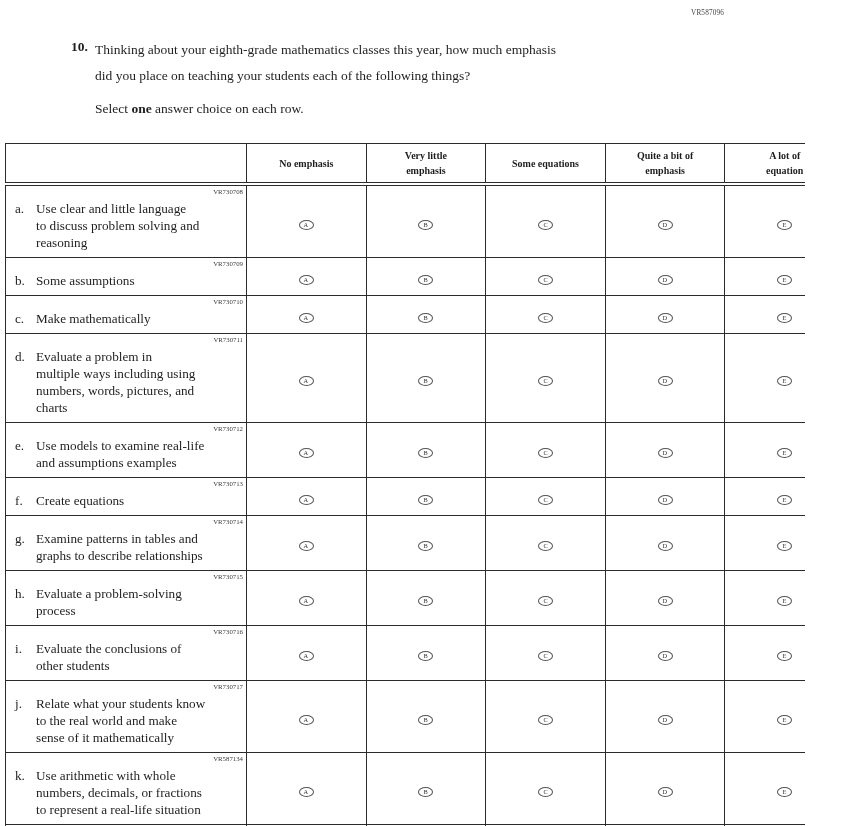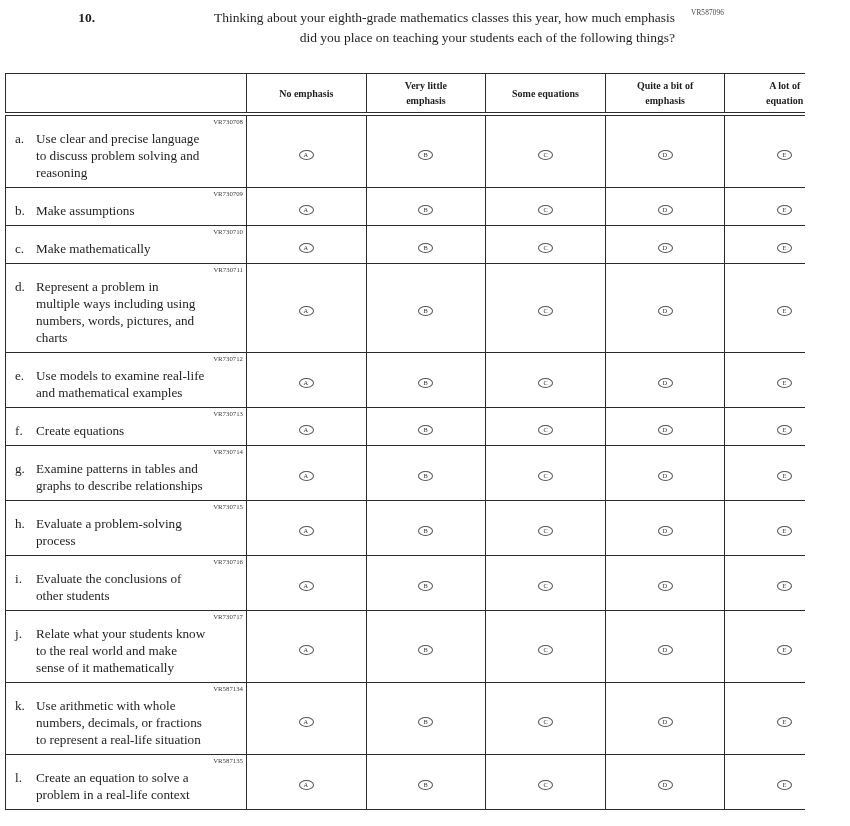--- a/index.html
+++ b/index.html
@@ -8,24 +8,24 @@
   *{ box-sizing:border-box; margin:0; padding:0; }
   html,body{ background:#fff; }
   .page{
     position:relative; width:805px; height:826px; background:var(--bg);
     font-family:"Liberation Serif", serif; color:var(--text); overflow:hidden;
   }
   .form-code{
     position:absolute; top:9px; left:691px; font-size:8px; color:#444;
     transform:scale(0.9); transform-origin:0 0; letter-spacing:0.2px;
   }
-  .question{ display:flex; padding:8px 0 0 71px;text-align:right; }
+  .question{ display:flex; padding:37px 0 0 71px; }
   .qnum{ flex:none; width:24px; font-weight:bold; font-size:13.5px; line-height:19px; }
   .qbody{ width:580px; }
-  .qtext{ font-size:13.5px; line-height:20px; white-space:pre-line; }
+  .qtext{ font-size:13.5px; line-height:26px; white-space:pre-line; }
   .instruction{ margin-top:10px; font-size:13.5px; line-height:19px; }
   .instruction .b{ font-weight:bold; }
 
   table.matrix{
     border-collapse:collapse; table-layout:fixed;
     width:840px; margin:25px 0 0 5px;
   }
   col.c0{ width:241px; }
   .matrix th, .matrix td{ border:1.5px solid var(--border); }
   .matrix thead th{
@@ -57,20 +57,21 @@
 
 <div class="page">
 
   <div class="form-code">VR587096</div>
 
   <div class="question">
     <span class="qnum">10.</span>
     <div class="qbody">
       <div class="qtext">Thinking about your eighth-grade mathematics classes this year, how much emphasis
 did you place on teaching your students each of the following things?</div>
+      <div class="instruction"><span>Select </span><span class="b">one</span><span> answer choice on each row.</span></div>
     </div>
   </div>
 
   <table class="matrix">
     <colgroup>
       <col class="c0">
         <col>
         <col>
         <col>
         <col>
@@ -88,21 +89,21 @@
         <th>A lot of
 equation</th>
       </tr>
     </thead>
     <tbody id="tbody">
         <tr>
           <td class="label-cell">
             <div class="vr-code">VR730708</div>
             <div class="row-label">
               <span class="row-letter">a.</span>
-              <span class="row-text">Use clear and precise language
+              <span class="row-text">Use clear and little language
 to discuss problem solving and
 reasoning</span>
             </div>
           </td>
           <td class="opt-cell"><span class="bubble">
               <span class="bubble-letter">A</span>
             </span></td>
           <td class="opt-cell"><span class="bubble">
               <span class="bubble-letter">B</span>
             </span></td>
@@ -114,21 +115,21 @@
             </span></td>
           <td class="opt-cell"><span class="bubble">
               <span class="bubble-letter">E</span>
             </span></td>
         </tr>
         <tr>
           <td class="label-cell">
             <div class="vr-code">VR730709</div>
             <div class="row-label">
               <span class="row-letter">b.</span>
-              <span class="row-text">Make assumptions</span>
+              <span class="row-text">Some assumptions</span>
             </div>
           </td>
           <td class="opt-cell"><span class="bubble">
               <span class="bubble-letter">A</span>
             </span></td>
           <td class="opt-cell"><span class="bubble">
               <span class="bubble-letter">B</span>
             </span></td>
           <td class="opt-cell"><span class="bubble">
               <span class="bubble-letter">C</span>
@@ -162,21 +163,21 @@
             </span></td>
           <td class="opt-cell"><span class="bubble">
               <span class="bubble-letter">E</span>
             </span></td>
         </tr>
         <tr>
           <td class="label-cell">
             <div class="vr-code">VR730711</div>
             <div class="row-label">
               <span class="row-letter">d.</span>
-              <span class="row-text">Represent a problem in
+              <span class="row-text">Evaluate a problem in
 multiple ways including using
 numbers, words, pictures, and
 charts</span>
             </div>
           </td>
           <td class="opt-cell"><span class="bubble">
               <span class="bubble-letter">A</span>
             </span></td>
           <td class="opt-cell"><span class="bubble">
               <span class="bubble-letter">B</span>
@@ -190,21 +191,21 @@
           <td class="opt-cell"><span class="bubble">
               <span class="bubble-letter">E</span>
             </span></td>
         </tr>
         <tr>
           <td class="label-cell">
             <div class="vr-code">VR730712</div>
             <div class="row-label">
               <span class="row-letter">e.</span>
               <span class="row-text">Use models to examine real-life
-and mathematical examples</span>
+and assumptions examples</span>
             </div>
           </td>
           <td class="opt-cell"><span class="bubble">
               <span class="bubble-letter">A</span>
             </span></td>
           <td class="opt-cell"><span class="bubble">
               <span class="bubble-letter">B</span>
             </span></td>
           <td class="opt-cell"><span class="bubble">
               <span class="bubble-letter">C</span>

